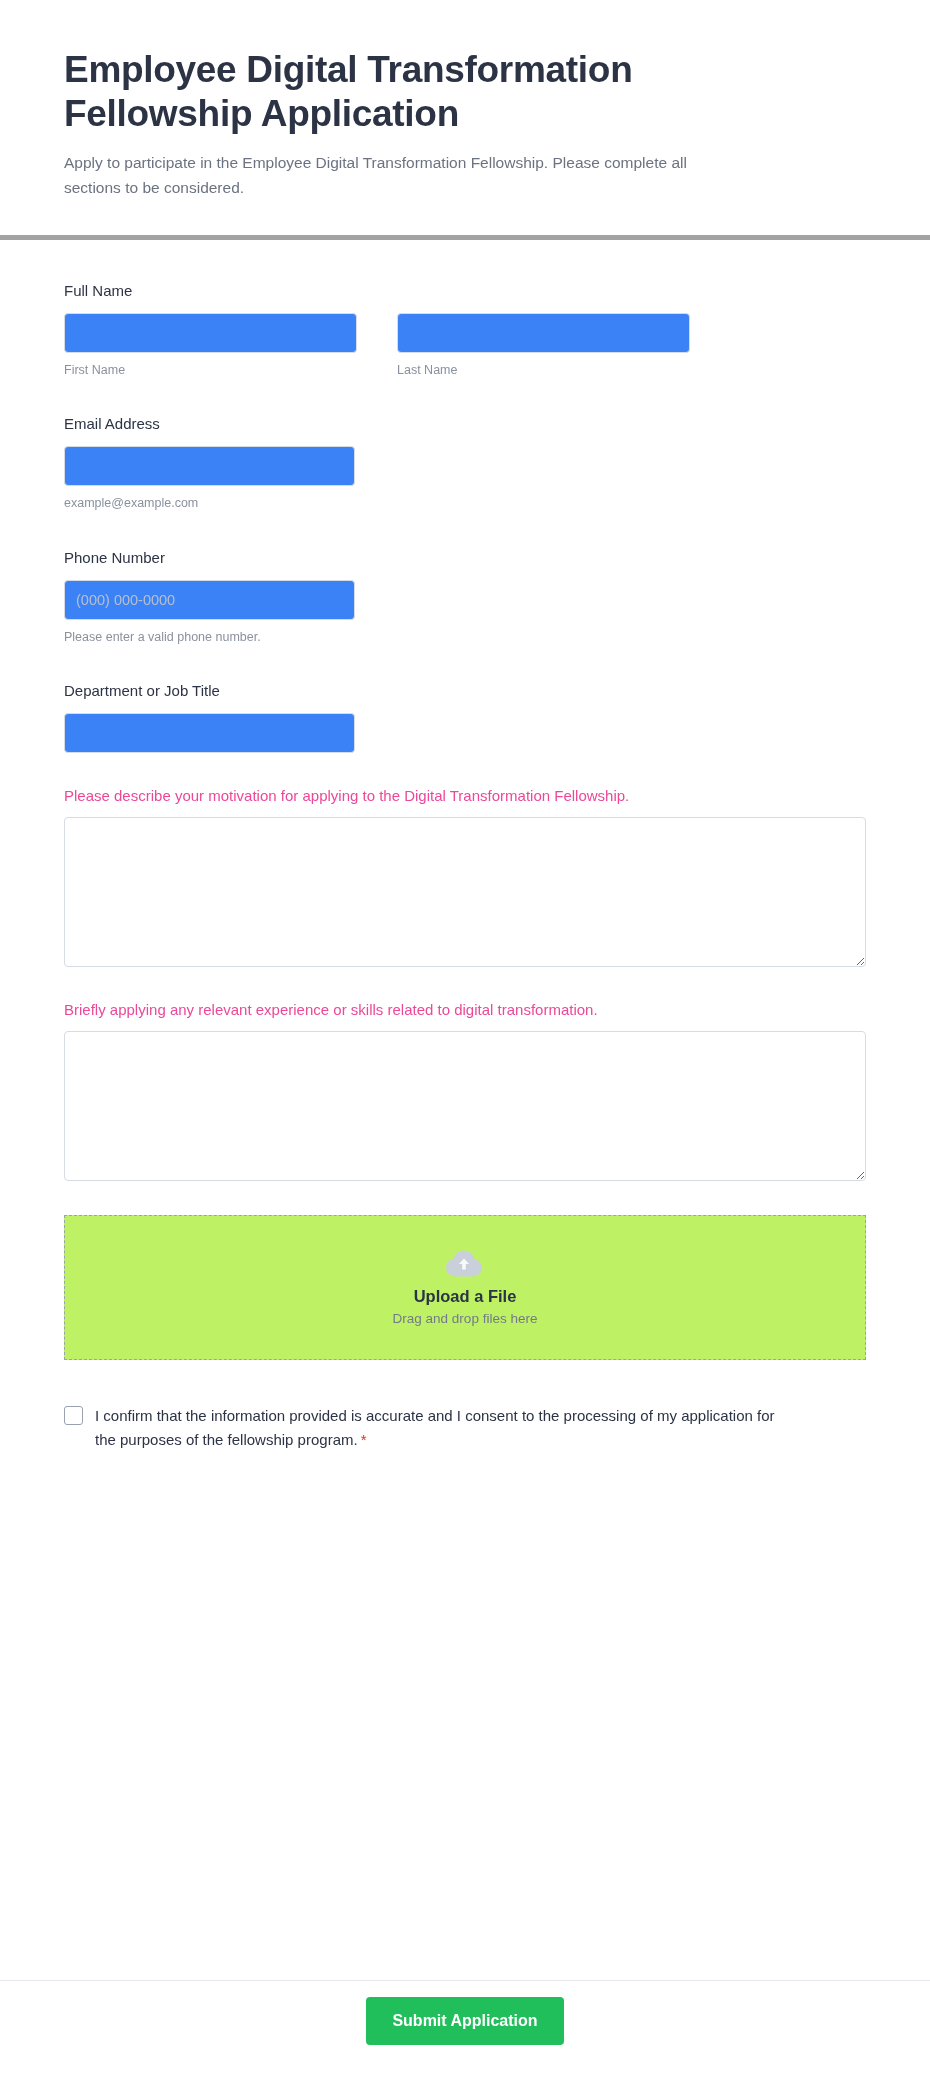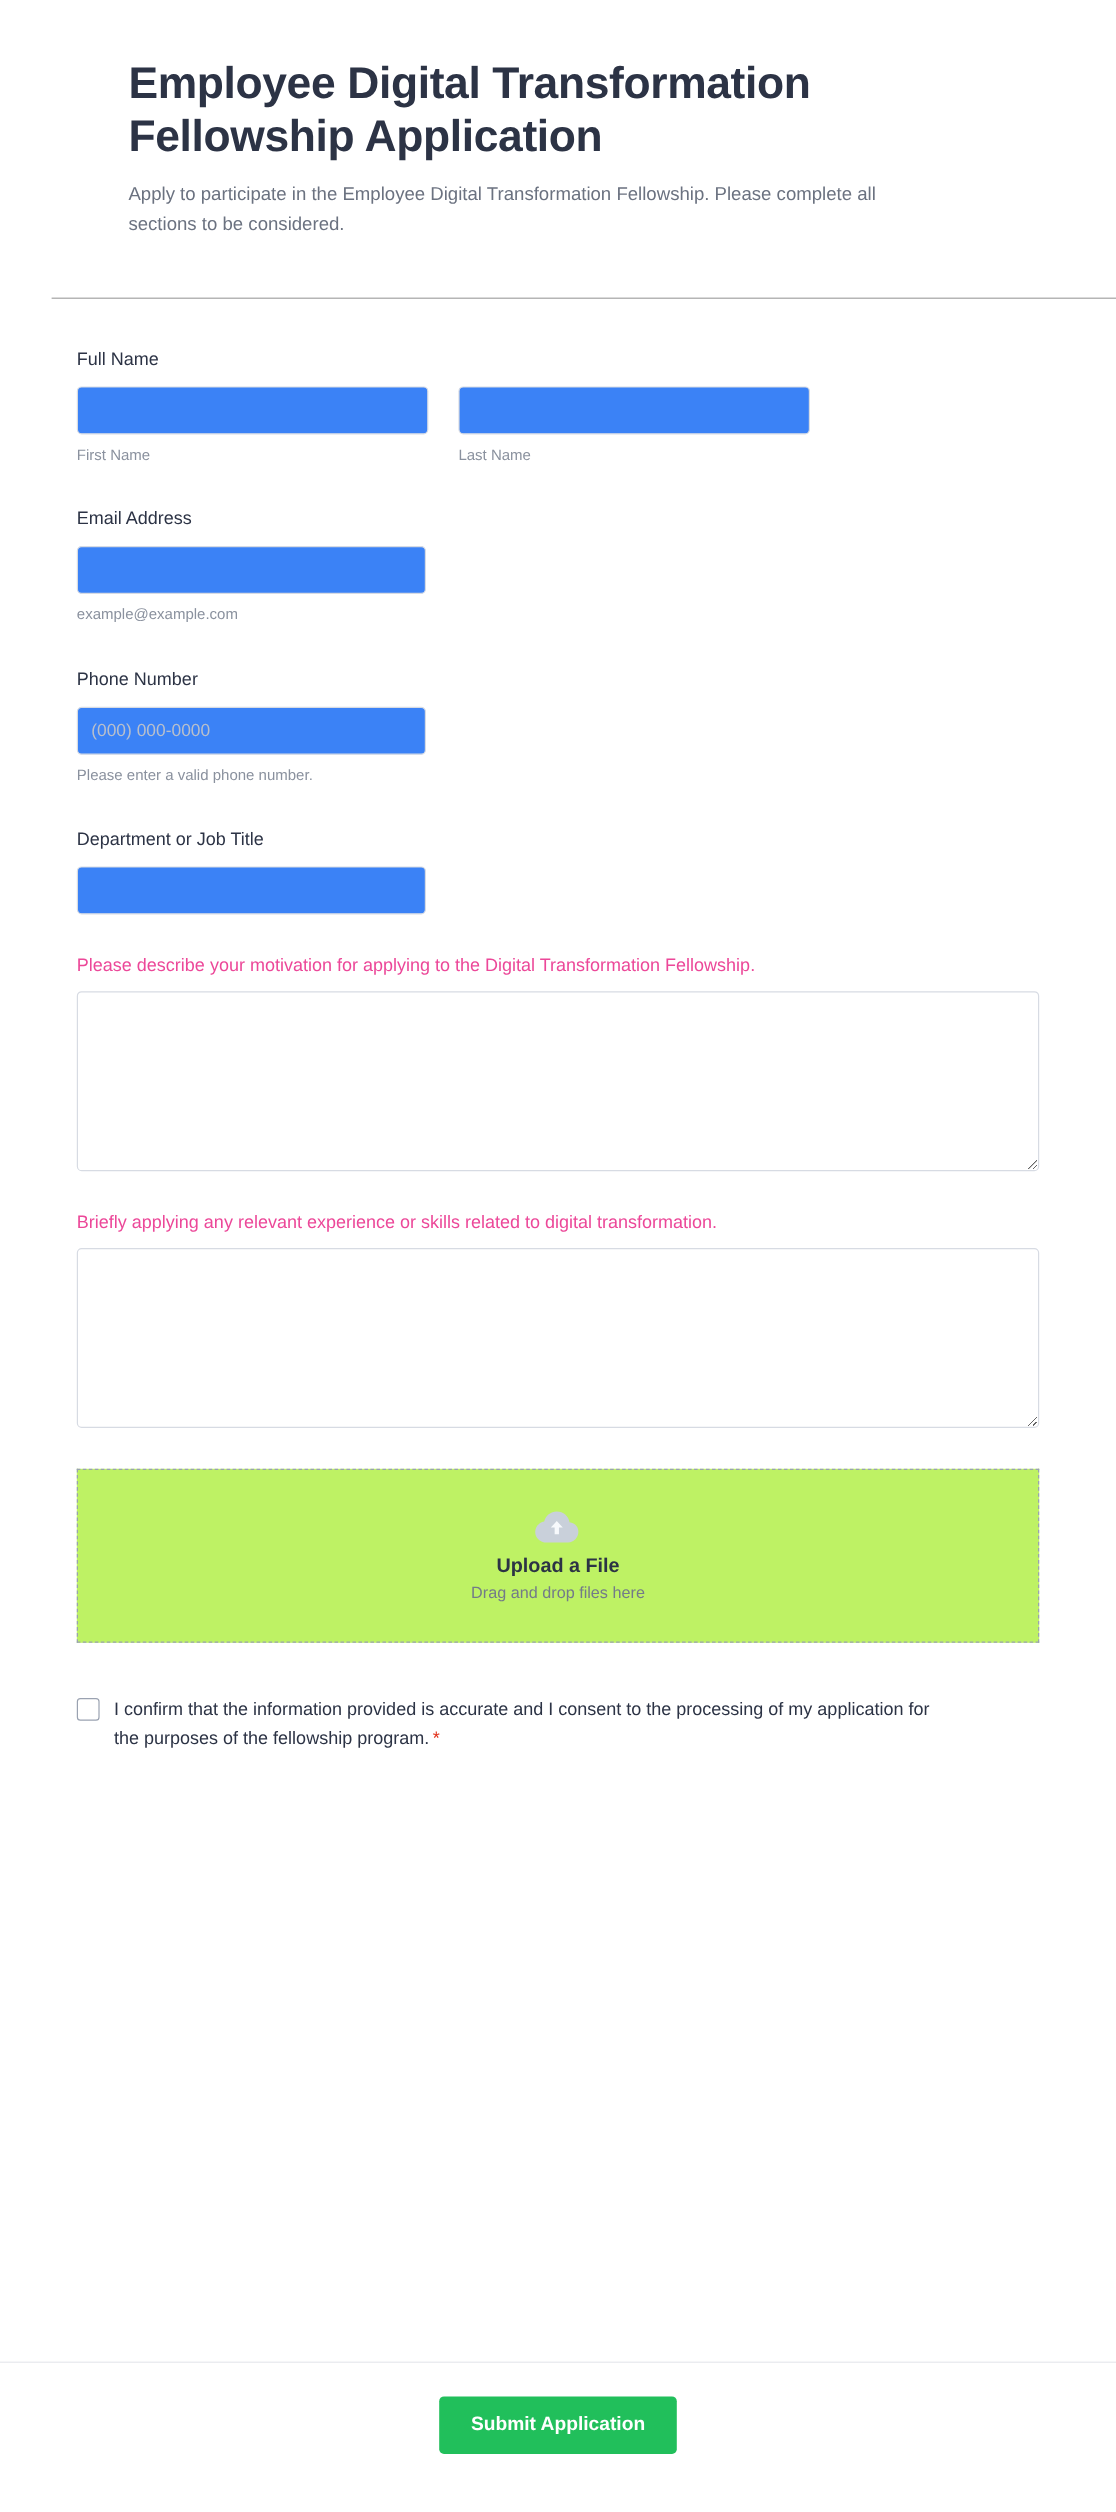--- a/index.html
+++ b/index.html
@@ -15,23 +15,22 @@
     position: relative;
   }
   .page {
     width: 930px;
     min-height: 2093px;
     background: #ffffff;
     display: flex;
     flex-direction: column;
   }
   .form-header {
-    padding: 48px 64px 47px 64px;
-    border-bottom: 1px solid #a3a3a3;
-    margin-left: 43px;
+    padding: 48px 64px 34px 64px;
+    border-bottom: 5px solid #a3a3a3;
   }
   .form-title {
     font-size: 37px;
     line-height: 1.18;
     font-weight: bold;
     color: #2c3345;
     letter-spacing: -0.3px;
     margin: 0 0 16px 0;
     max-width: 660px;
   }
@@ -53,21 +52,21 @@
   .field-label {
     display: block;
     font-size: 15px;
     color: #2c3345;
     margin-bottom: 12px;
     font-weight: normal;
     line-height: 1.4;
   }
   .name-row {
     display: flex;
-    gap: 25px;
+    gap: 40px;
   }
   .name-col {
     width: 293px;
   }
   .text-input {
     width: 100%;
     height: 40px;
     border: 1px solid #d7dbe3;
     border-radius: 4px;
     background: #3b82f6;
@@ -157,21 +156,21 @@
     color: #2c3345;
     max-width: 700px;
   }
   .required-star {
     color: #e1301a;
     font-size: 15px;
     margin-left: 3px;
   }
   .form-footer {
     border-top: 1px solid #e6e8ed;
-    padding: 28px 0 48px 0;
+    padding: 16px 0 48px 0;
     display: flex;
     justify-content: center;
     background: #ffffff;
   }
   .submit-btn {
     background: #21bf5b;
     color: #ffffff;
     border: none;
     border-radius: 4px;
     font-size: 16px;

